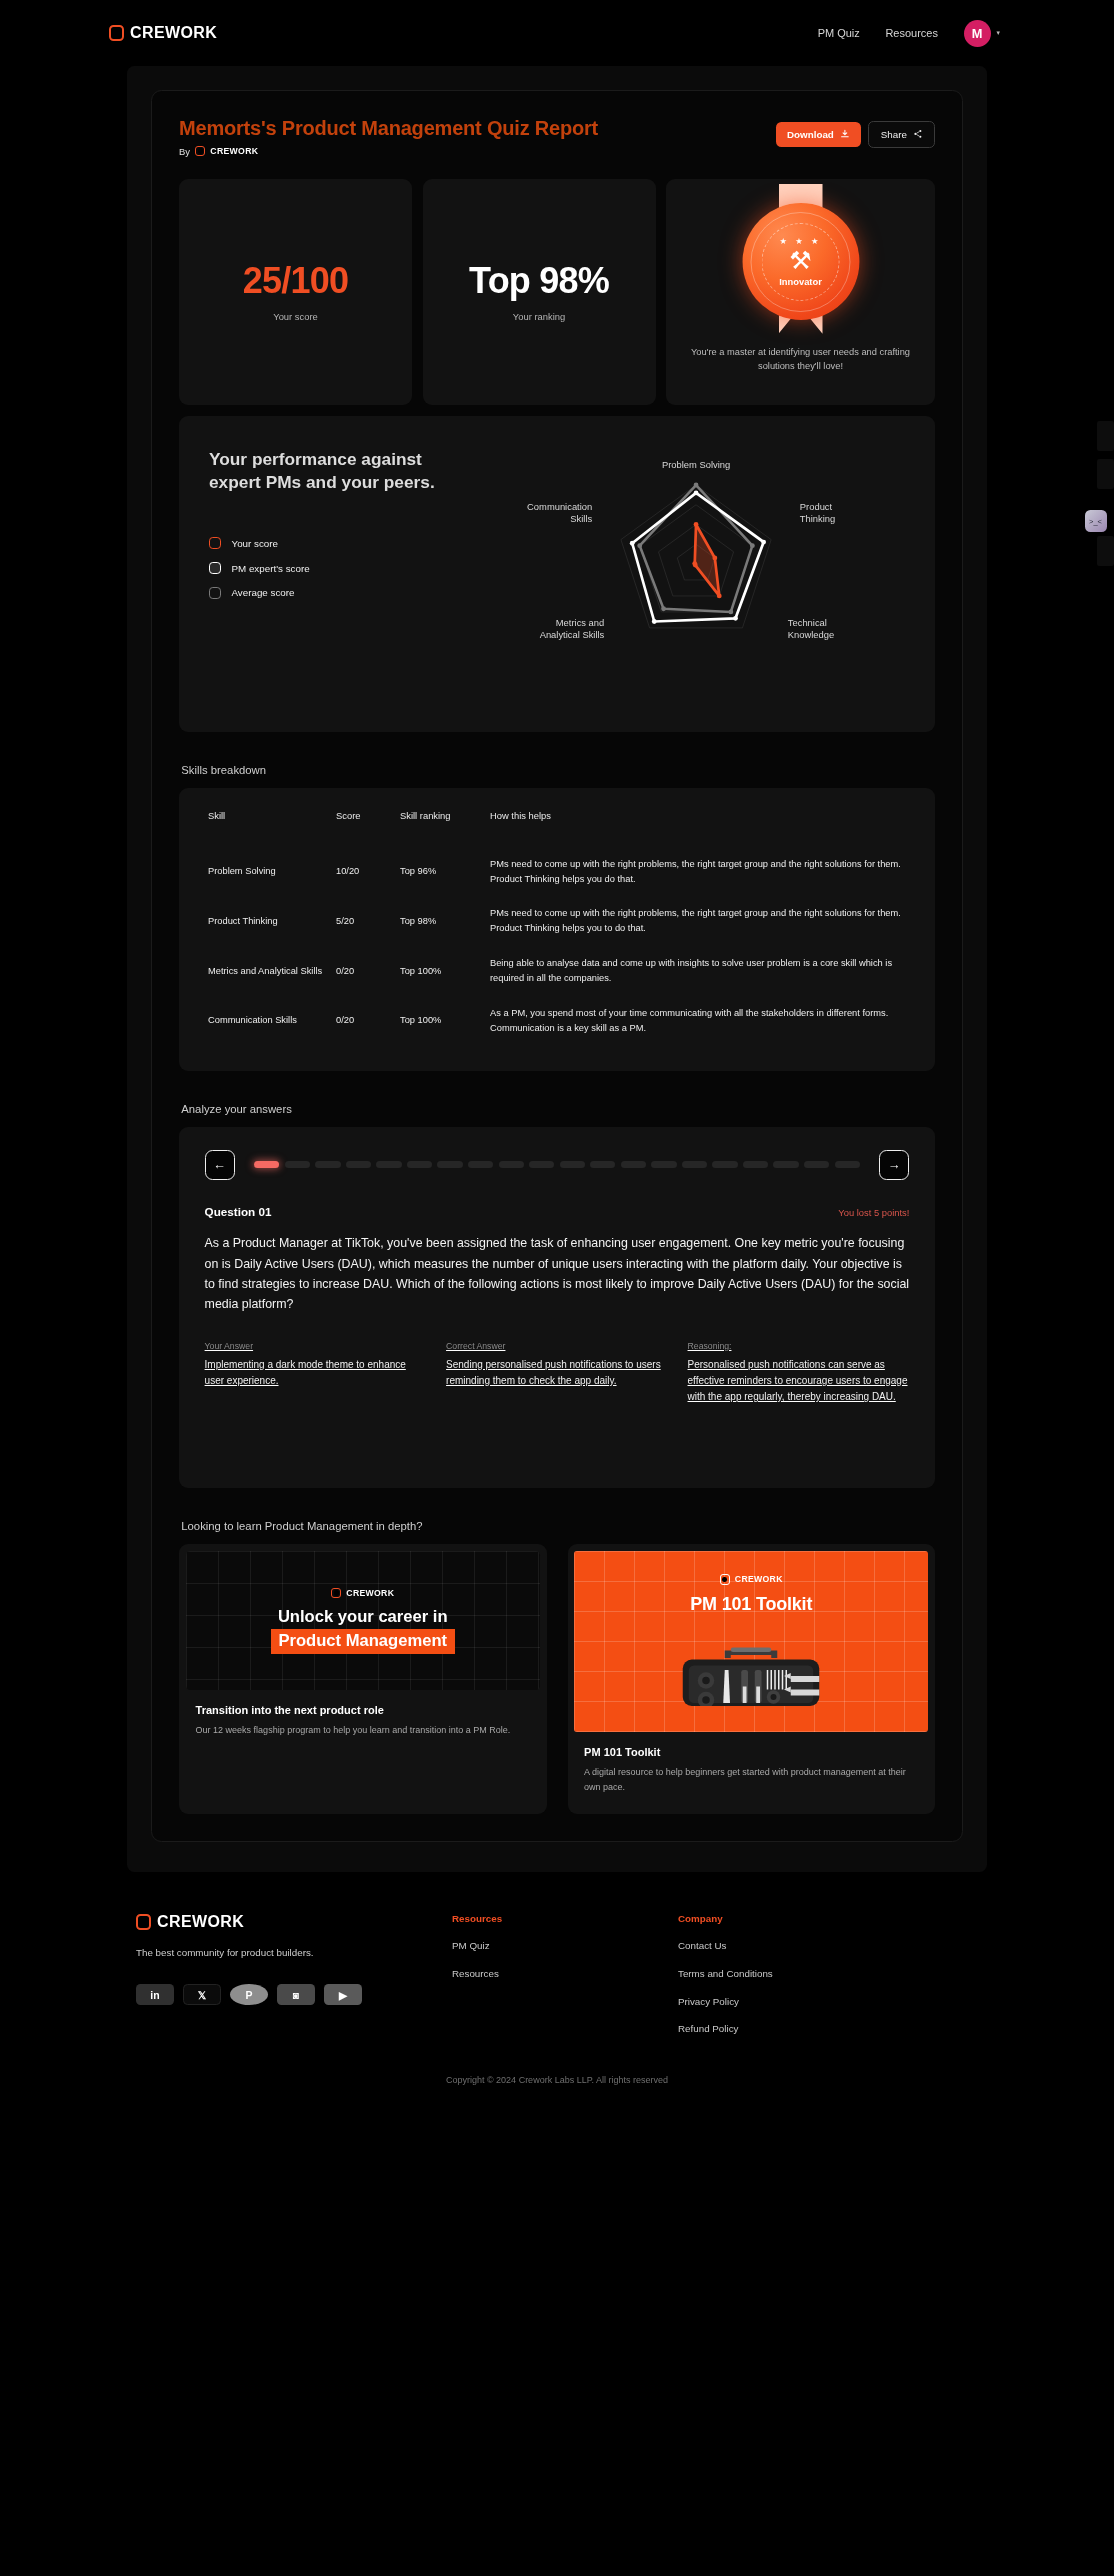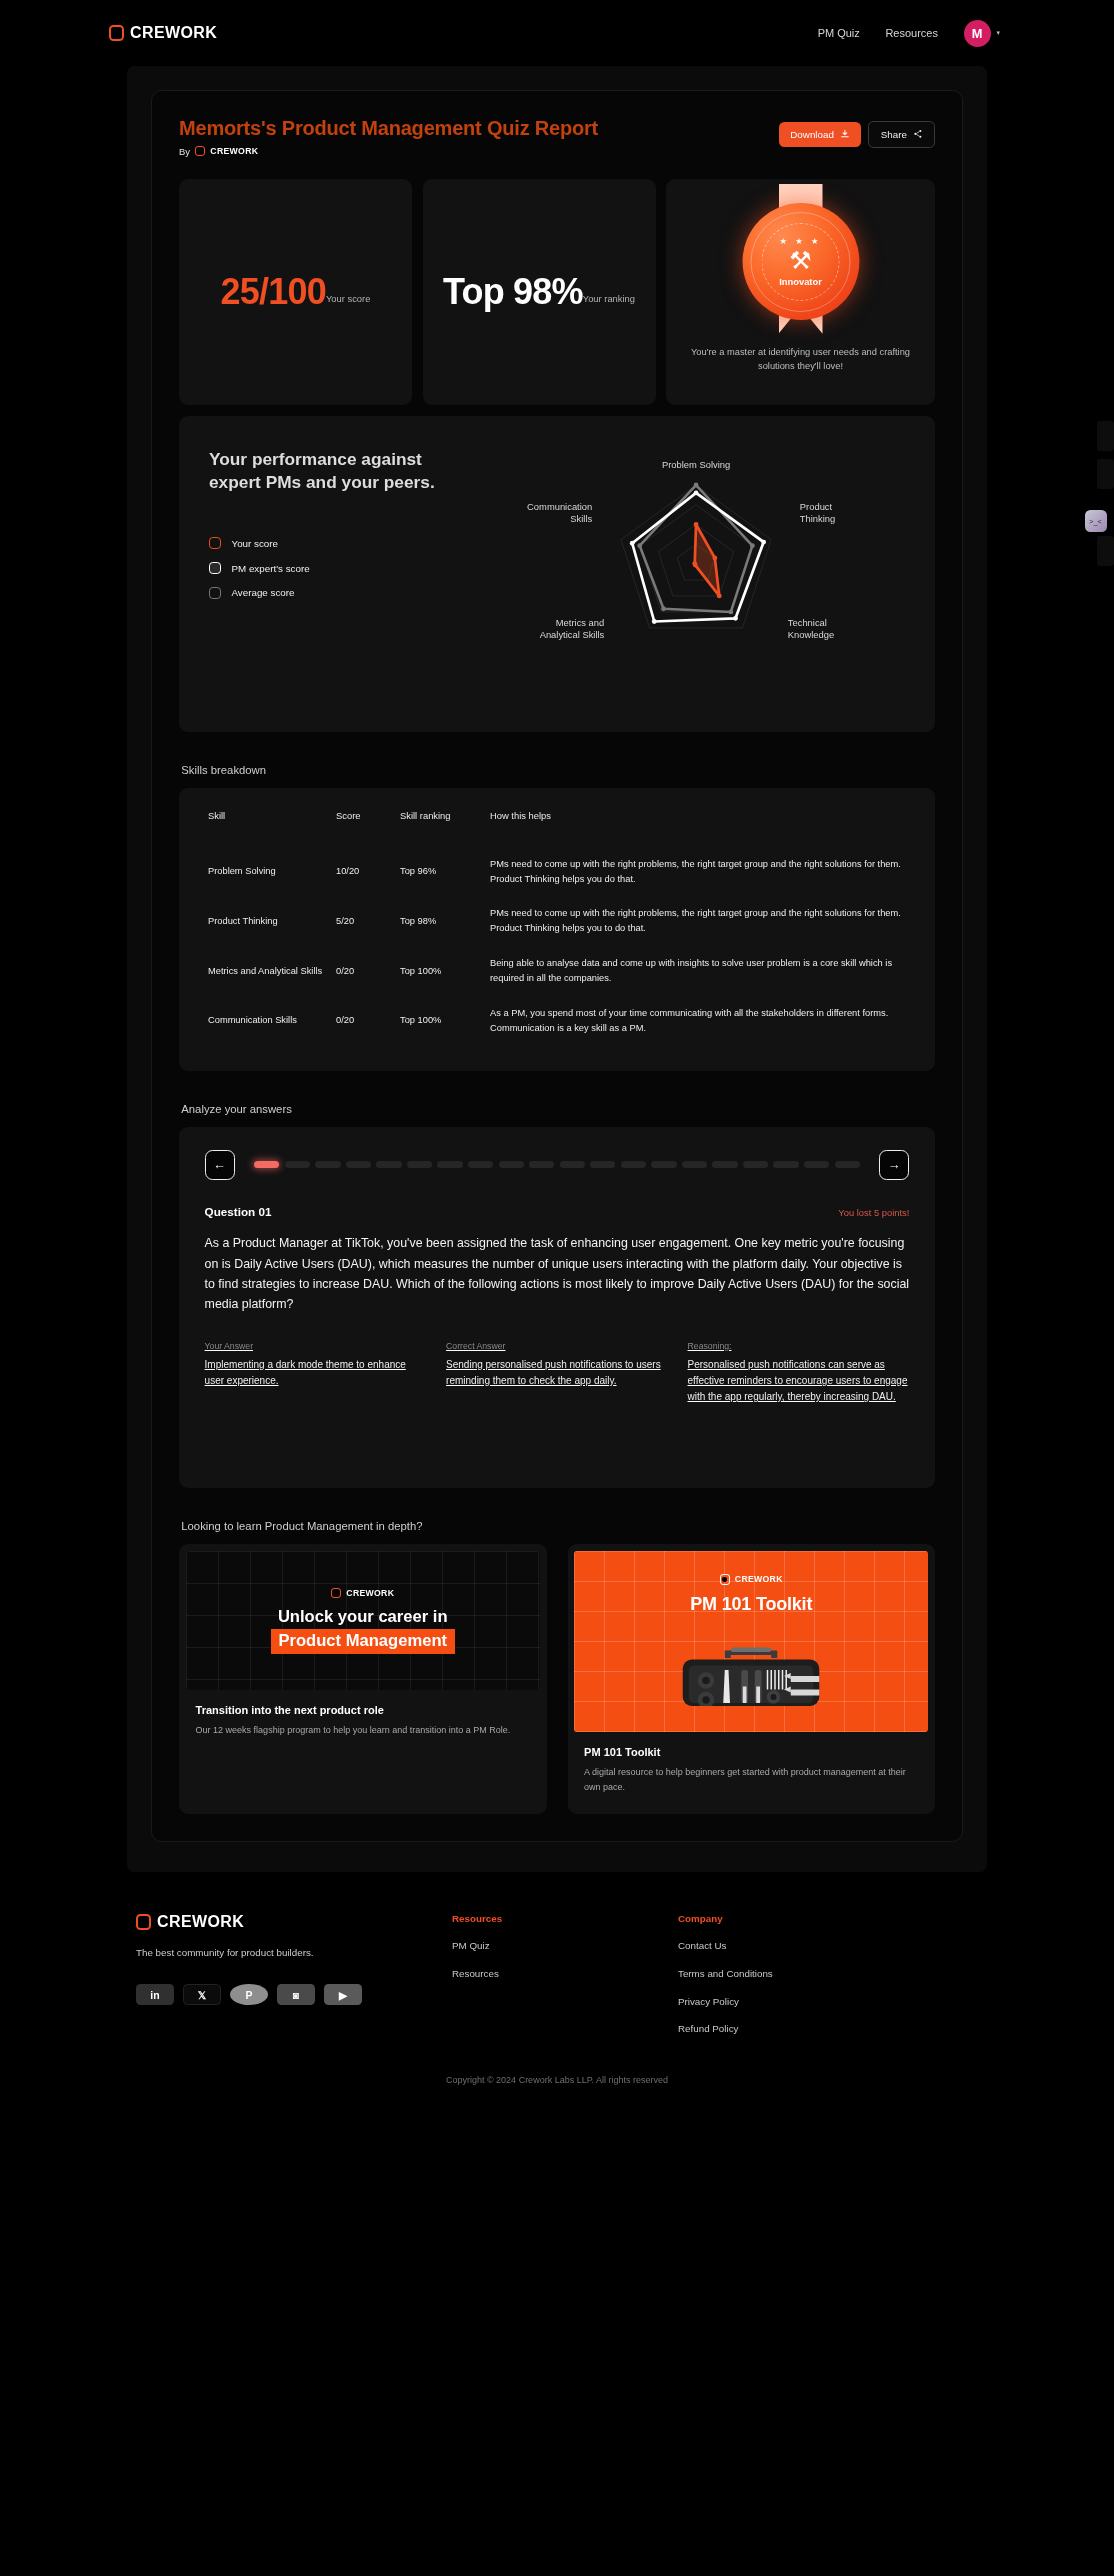--- a/index.html
+++ b/index.html
@@ -52,35 +52,35 @@
   .title-row{ display:flex; align-items:flex-start; justify-content:space-between; }
   .report-title{ font-size:20px; font-weight:700; letter-spacing:-0.2px; color:#c2410c; }
   .byline{ display:flex; align-items:center; gap:5.3px; margin-top:6px; }
   .byline-by{ font-size:9.4px; color:#e3e3e3; }
   .logo-mark.sm{ width:9.8px;height:10.5px;border-width:1.9px;border-radius:3px; }
   .logo-mark.sm::after{ inset:1.5px; }
   .logo-text.sm{ font-size:8.7px; letter-spacing:0.3px; }
   .title-actions{ display:flex; align-items:center; gap:7.5px; padding-top:4.5px; }
   .btn-download{
     background:#F04E23; border:none; border-radius:5.3px; color:#fff;
-    font-size:9.8px; font-weight:400; padding:6.8px 11.3px;
+    font-size:9.8px; font-weight:700; padding:6.8px 11.3px;
     display:inline-flex;align-items:center;gap:6px; cursor:pointer;
     font-family:"Liberation Sans",sans-serif;
   }
   .btn-share{
     background:#0a0a0a; border:0.8px solid #3a3a3a; border-radius:5.3px; color:#eee;
     font-size:9.8px; padding:6.8px 11.3px; display:inline-flex;align-items:center;gap:6px;
     cursor:pointer; font-family:"Liberation Sans",sans-serif;
   }
 
   
   .stats-row{ display:flex; gap:10.5px; margin-top:22.6px; }
   .stat-card{
     flex:1 1 0; background:#121212; border-radius:9px; height:226px;
-    display:flex; flex-direction:row; align-items:center; justify-content:center;text-align:right;
+    display:flex; flex-direction:column; align-items:center; justify-content:center;text-align:right;
   }
   .stat-big{ font-size:36px; font-weight:700; letter-spacing:-0.8px; line-height:1; }
   .stat-big.orange{ color:#F04E23; }
   .stat-sub{ font-size:9.4px; color:#b4b4b4; margin-top:12px; }
 
   .badge-card{
     flex:1 1 0; background:#121212; border-radius:9px; height:226px;
     display:flex;flex-direction:column;align-items:center;justify-content:flex-start;
     padding:4.5px 18px 13.5px 18px; position:relative; overflow:hidden;
   }

